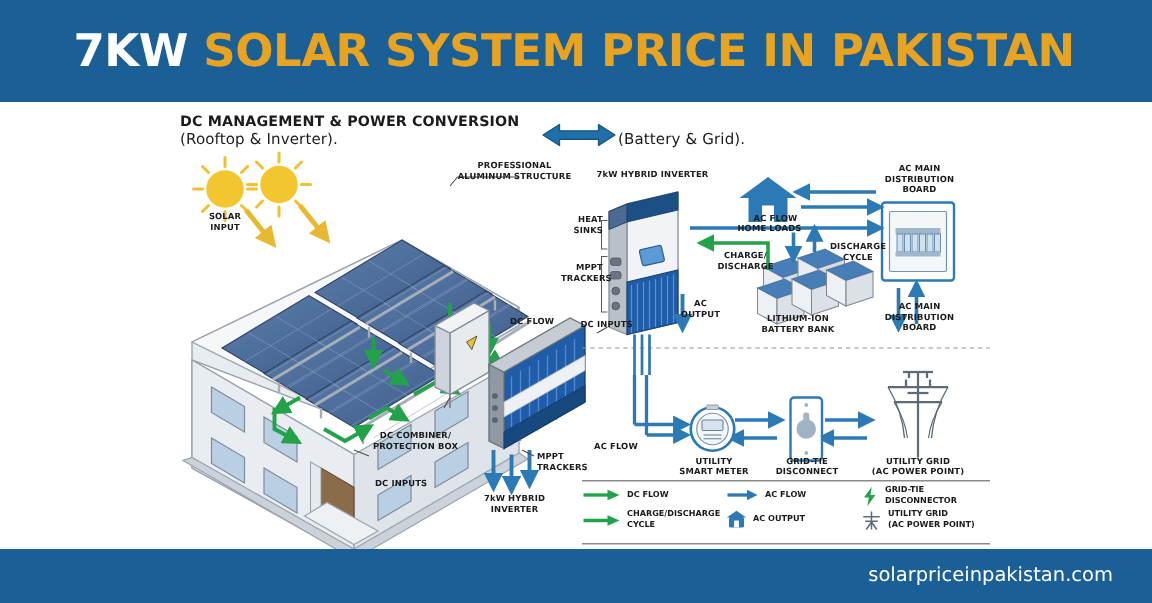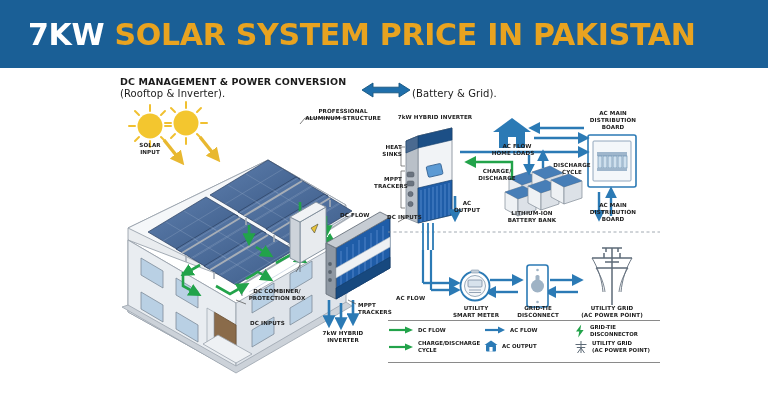--- a/index.html
+++ b/index.html
@@ -8,21 +8,21 @@
     background: #ffffff;
     font-family: "Liberation Sans", sans-serif;
     overflow: hidden;
   }
   #page { position: relative; width: 768px; height: 402px; background: #ffffff; }
 
   
   #header {
     position: absolute; left: 0; top: 0; width: 768px; height: 68px;
     background: #1a5f96;
-    display: flex; align-items: center;
+    display: flex; align-items: center; padding-left: 21px;
   }
   #title {
     font-size: 30px; font-weight: bold; letter-spacing: -0.3px;
     margin-left: 28px; white-space: nowrap;
     font-family: "DejaVu Sans", sans-serif;
   }
   #title .kw { color: #ffffff; }
   #title .rest { color: #e8a320; }
 
   
@@ -603,14 +603,17 @@
           <line x1="2.8" y1="7.5" x2="11.2" y2="7.5"></line>
           <line x1="3.5" y1="13" x2="7" y2="8"></line>
           <line x1="10.5" y1="13" x2="7" y2="8"></line>
         </g>
       </svg>
       <span class="lg-txt">UTILITY GRID
 (AC POWER POINT)</span>
     </div>
   </div>
 
+  <div id="footer">
+    <div id="footer-url">solarpriceinpakistan.com</div>
+  </div>
 
 </div>
 
 </body></html>

